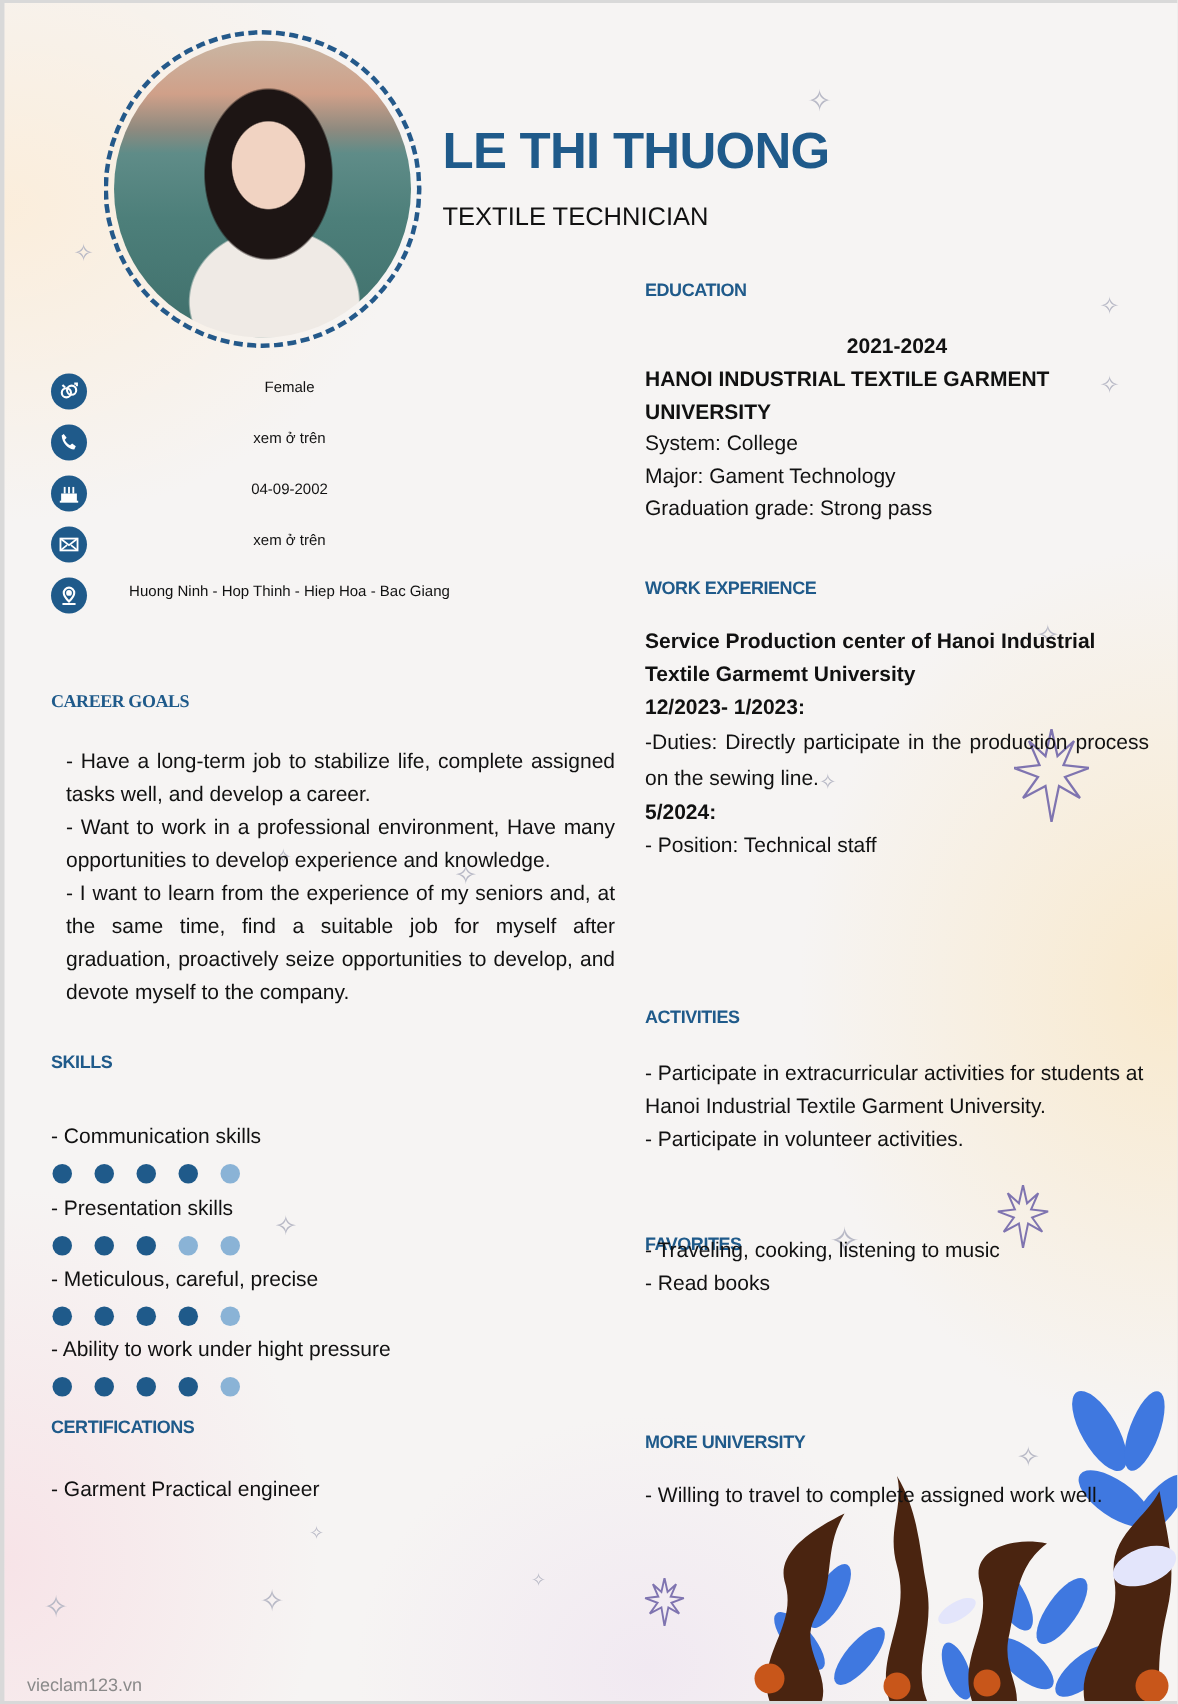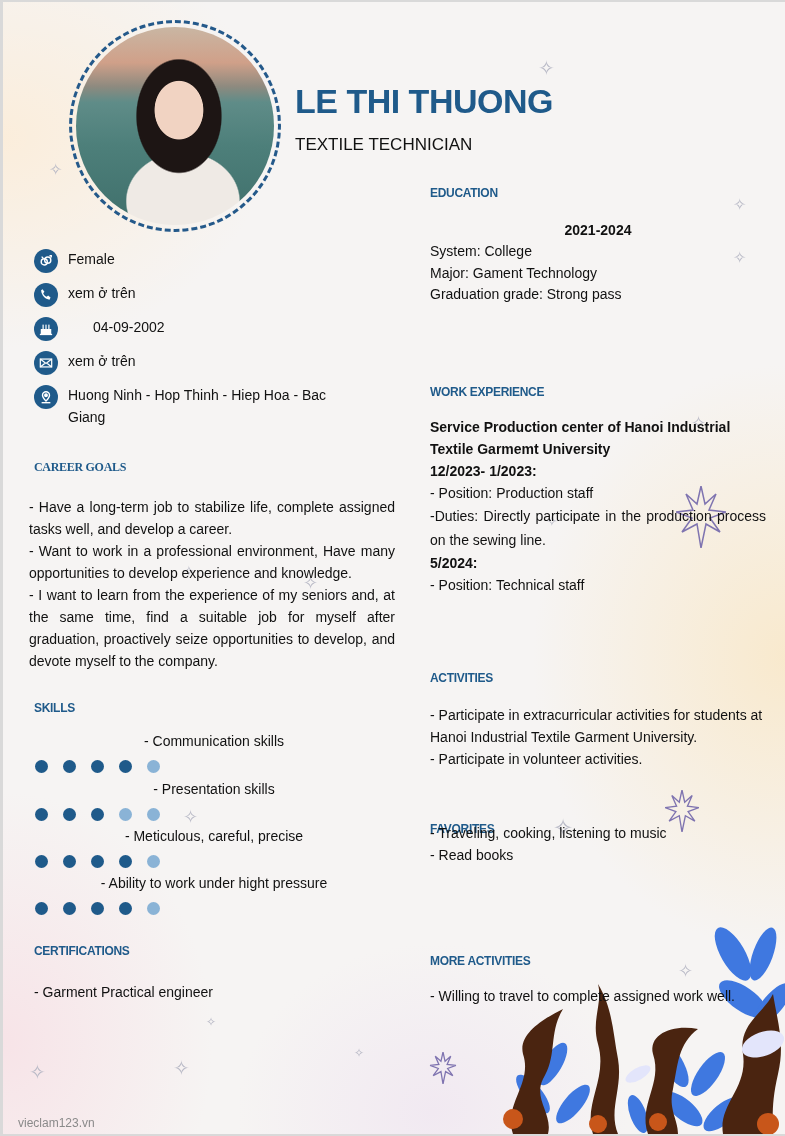--- a/index.html
+++ b/index.html
@@ -38,21 +38,21 @@
   }
   .role { left: 292px; top: 133px; font-size: 17px; color: #111; }
 
   .contact { left: 31px; width: 330px; }
   .contact-row { position: absolute; left: 0; display: flex; align-items: flex-start; }
   .cicon {
     width: 24px; height: 24px; border-radius: 50%; background: #1f5a8a; color: #fff;
     display: flex; align-items: center; justify-content: center; flex: none;
   }
   .cicon svg { width: 14px; height: 14px; }
-  .ctext { margin-left: 10px; font-size: 14px; line-height: 22px; margin-top: -1px; width: 270px; }
+  .ctext { margin-left: 0; font-size: 10px; line-height: 22px; margin-top: -1px; width: 270px; text-align: center; }
 
   .h { font-size: 12px; font-weight: bold; color: #1f5a8a; letter-spacing: -0.3px; }
   .p { font-size: 14px; line-height: 22px; }
   .just { text-align: justify; }
   .bold { font-weight: bold; }
 
   .dots { display: flex; gap: 0; }
   .dot { width: 13px; height: 13px; border-radius: 50%; margin-right: 15px; }
   .dot.on { background: #1f5a8a; }
   .dot.off { background: #8ab3d6; }
@@ -142,21 +142,21 @@
       <span class="ctext">Female</span>
     </div>
     <div class="contact-row" style="top:34px;">
       <span class="cicon">
         <svg viewBox="0 0 16 16" fill="#fff">
             <path d="M4 1.5l2.2 2.8-1.4 1.6c.8 1.8 2.2 3.3 4 4.2l1.6-1.4 2.8 2.2-1.2 2.4C7.4 13.1 2.8 8.5 2.4 2.6z"></path>
           </svg>
       </span>
       <span class="ctext">xem ở trên</span>
     </div>
-    <div class="contact-row" style="top:68px;gap:25px;">
+    <div class="contact-row" style="top:68px;">
       <span class="cicon">
         <svg viewBox="0 0 16 16" fill="#fff">
             <rect x="2" y="8" width="12" height="6"></rect>
             <rect x="4" y="3" width="1.4" height="5"></rect>
             <rect x="7.3" y="3" width="1.4" height="5"></rect>
             <rect x="10.6" y="3" width="1.4" height="5"></rect>
             <rect x="1" y="13.5" width="14" height="1.5"></rect>
           </svg>
       </span>
       <span class="ctext">04-09-2002</span>
@@ -176,28 +176,28 @@
             <path d="M8 12.5C5 9.5 4 7.5 4 6a4 4 0 018 0c0 1.5-1 3.5-4 6.5z"></path>
             <circle cx="8" cy="6" r="1.4" fill="#fff"></circle>
             <path d="M3 14.5h10"></path>
           </svg>
       </span>
       <span class="ctext">Huong Ninh - Hop Thinh - Hiep Hoa - Bac Giang</span>
     </div>
   </div>
 
   <div class="abs h" style="left:31px;top:458px;font-family:Liberation Serif, serif;">CAREER GOALS</div>
-  <div class="abs" style="left:26px;top:494px;width:366px;">
+  <div class="abs" style="left:41px;top:494px;width:366px;">
     <div class="p just">- Have a long-term job to stabilize life, complete assigned tasks well, and develop a career.</div>
     <div class="p just">- Want to work in a professional environment, Have many opportunities to develop experience and knowledge.</div>
     <div class="p just">- I want to learn from the experience of my seniors and, at the same time, find a suitable job for myself after graduation, proactively seize opportunities to develop, and devote myself to the company.</div>
   </div>
 
   <div class="abs h" style="left:31px;top:699px;">SKILLS</div>
-  <div class="abs" style="left:31px;top:728px;width:360px;text-align:center;">
+  <div class="abs" style="left:31px;top:744px;width:360px;">
     <div>
       <div class="p">- Communication skills</div>
       <div class="dots" style="margin:8px 0 5px 1px;">
         <span class="dot on"></span>
           <span class="dot on"></span>
           <span class="dot on"></span>
           <span class="dot on"></span>
           <span class="dot off"></span>
       </div>
     </div>
@@ -232,44 +232,44 @@
       </div>
     </div>
   </div>
 
   <div class="abs p" style="left:31px;top:979px;">- Garment Practical engineer</div>
   <div class="abs h" style="left:31px;top:942px;">CERTIFICATIONS</div>
 
   <div class="abs h" style="left:427px;top:184px;">EDUCATION</div>
   <div class="abs" style="left:427px;top:217px;width:336px;">
     <div class="p bold" style="text-align:center;width:336px;">2021-2024</div>
+    <div class="p bold" style="width:280px;">HANOI INDUSTRIAL TEXTILE GARMENT UNIVERSITY</div>
     <div class="p" style="line-height:21.5px;">System: College</div>
     <div class="p" style="line-height:21.5px;">Major: Gament Technology</div>
     <div class="p" style="line-height:21.5px;">Graduation grade: Strong pass</div>
   </div>
 
   <div class="abs h" style="left:427px;top:383px;">WORK EXPERIENCE</div>
   <div class="abs" style="left:427px;top:414px;width:336px;">
     <div class="p bold">Service Production center of Hanoi Industrial Textile Garmemt University</div>
     <div class="p bold">12/2023- 1/2023:</div>
-    <div class="p">- Position: Production staff</div>
     <div class="p just" style="line-height:24px;">-Duties: Directly participate in the production process on the sewing line.</div>
     <div class="p bold">5/2024:</div>
     <div class="p">- Position: Technical staff</div>
   </div>
 
   <div class="abs h" style="left:427px;top:669px;">ACTIVITIES</div>
   <div class="abs" style="left:427px;top:702px;width:340px;">
     <div class="p">- Participate in extracurricular activities for students at Hanoi Industrial Textile Garment University.</div>
     <div class="p">- Participate in volunteer activities.</div>
   </div>
 
   <div class="abs h" style="left:427px;top:820px;">FAVORITES</div>
   <div class="abs" style="left:427px;top:820px;width:340px;">
     <div class="p">- Traveling, cooking, listening to music</div>
     <div class="p">- Read books</div>
   </div>
 
-  <div class="abs h" style="left:427px;top:952px;">MORE ACTIVITIES</div>
+  <div class="abs h" style="left:427px;top:952px;">MORE UNIVERSITY</div>
   <div class="abs p" style="left:427px;top:983px;width:340px;">- Willing to travel to complete assigned work well.</div>
 
   <div class="abs watermark">vieclam123.vn</div>
 </div>
 
 </body></html>

